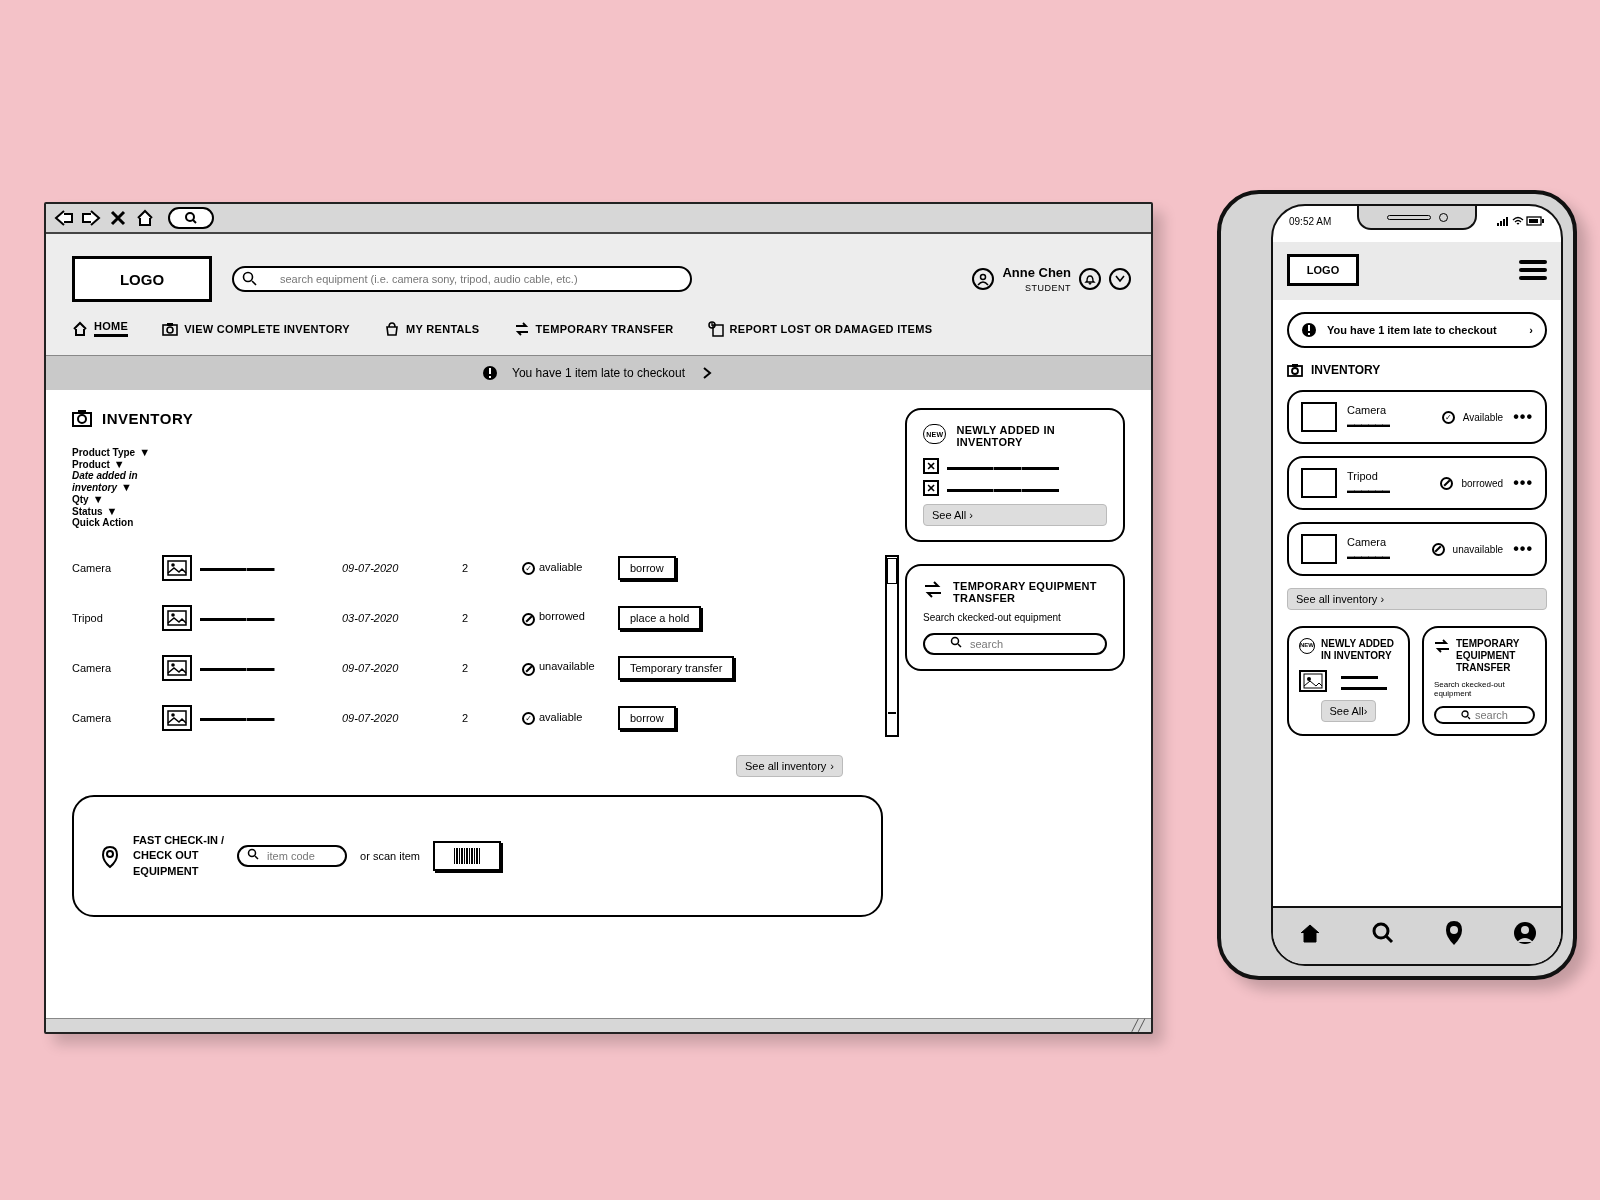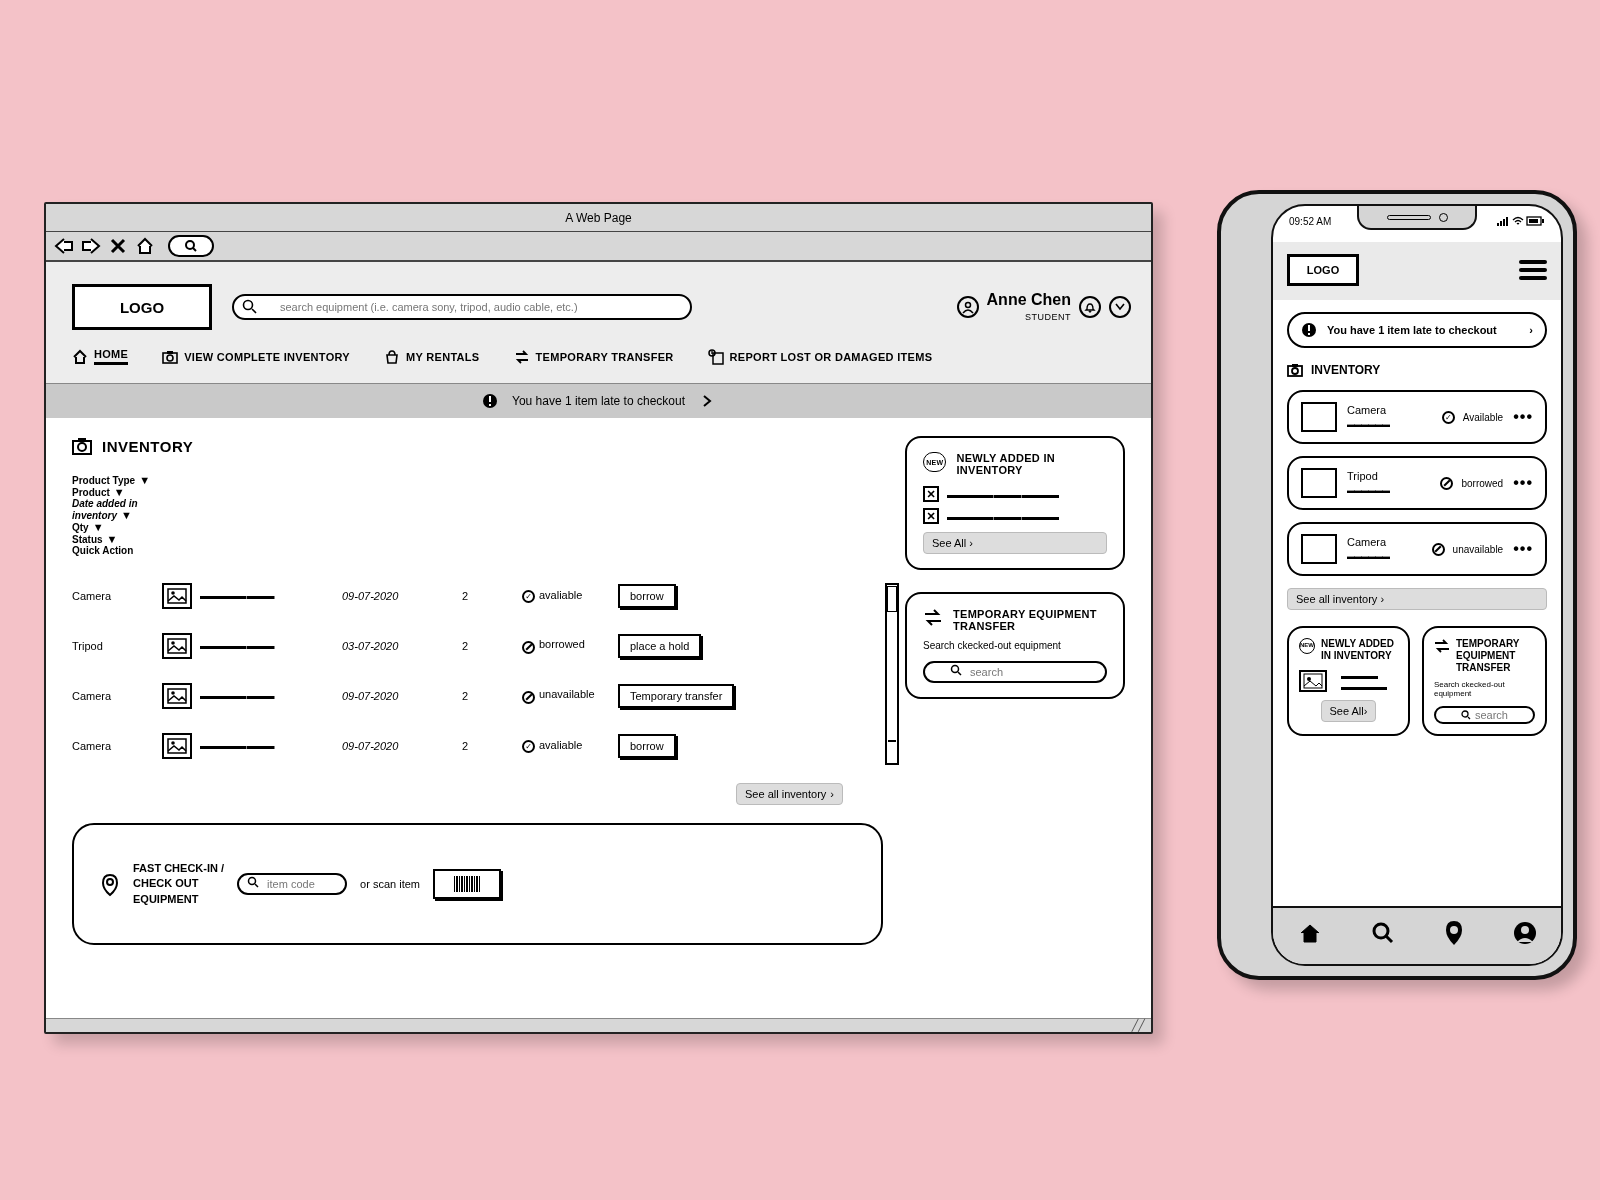--- a/index.html
+++ b/index.html
@@ -47,21 +47,21 @@
   width: 140px; height: 46px; border: 3px solid #000; background:#fff;
   display:flex; align-items:center; justify-content:center; font-weight:bold; font-size:15px;
 }
 .search-eq {
   flex:none; width: 460px; height: 26px; border: 2px solid #000; border-radius:14px;
   background:#fff; display:flex; align-items:center; padding: 0 8px; gap:22px;
   font-size:11px; color:#777;
 }
 .user-block { margin-left:auto; display:flex; align-items:center; gap:8px; }
 .user-block .name-role { text-align:right; }
-.user-block .name { font-size: 16px; font-weight: bold; display:block;text-align:right; }
+.user-block .name { font-size: 13px; font-weight: bold; display:block;text-align:right; }
 .user-block .role { font-size: 9px; letter-spacing:.5px; }
 .circ-icon { width:22px; height:22px; border:2px solid #000; border-radius:50%; display:inline-flex; align-items:center; justify-content:center; font-size:11px; }
 
 
 .nav-row {
   display:flex; gap:34px; padding: 8px 26px 14px 26px; align-items:center;
 }
 .nav-item { display:flex; align-items:center; gap:6px; font-size:11px; font-weight:bold; letter-spacing:.3px; }
 .nav-item.active span { border-bottom: 3px solid #000; padding-bottom:2px; }
 
@@ -176,21 +176,20 @@
 .ico{width:16px;height:16px;display:inline-block;}
 .ico-lg{width:20px;height:20px;}
 svg{overflow:visible;}
 </style>
 </head>
 <body>
 
 <div class="canvas">
 
 <div class="browser">
-  <div class="browser-titlebar">A Web Page</div>
   <div class="browser-toolbar">
     <div class="nav-btn">
           <svg width="20" height="18">
             <path d="M10 2 L2 9 L10 16 M10 5 H18 V13 H10"></path>
           </svg>
         </div>
     <div class="nav-btn">
           <svg width="20" height="18">
             <path d="M10 2 L18 9 L10 16 M10 5 H2 V13 H10"></path>
           </svg>

